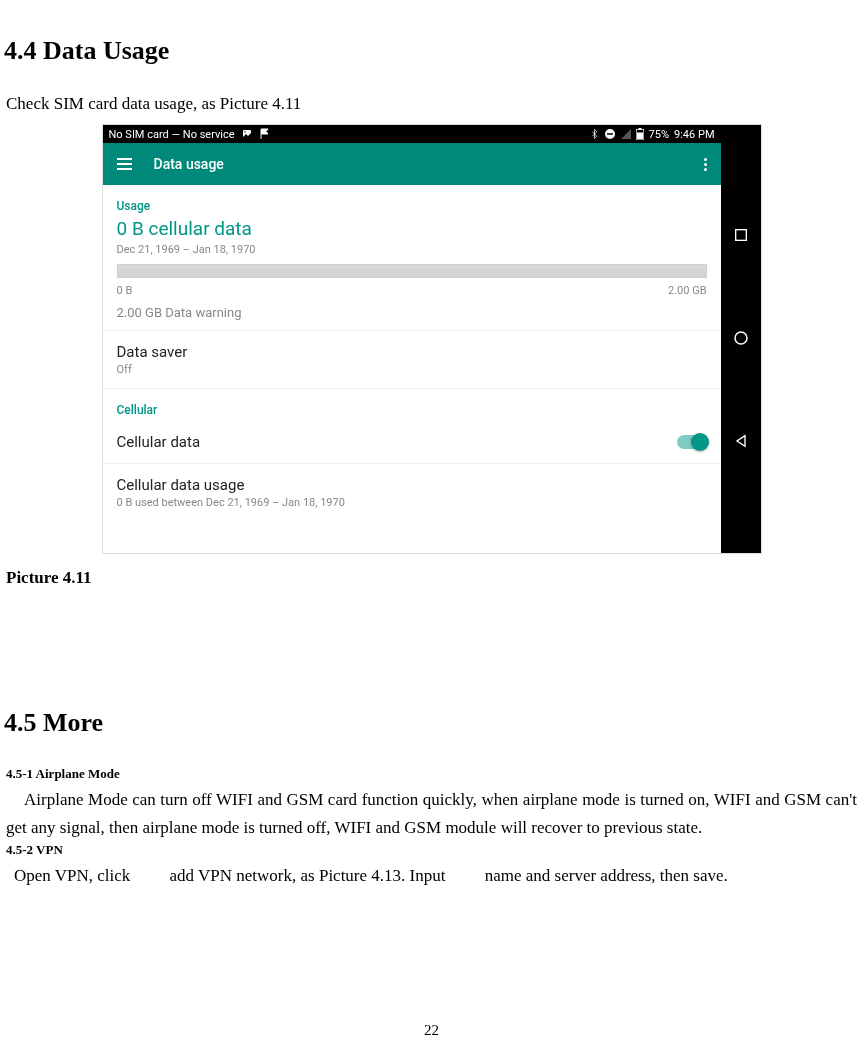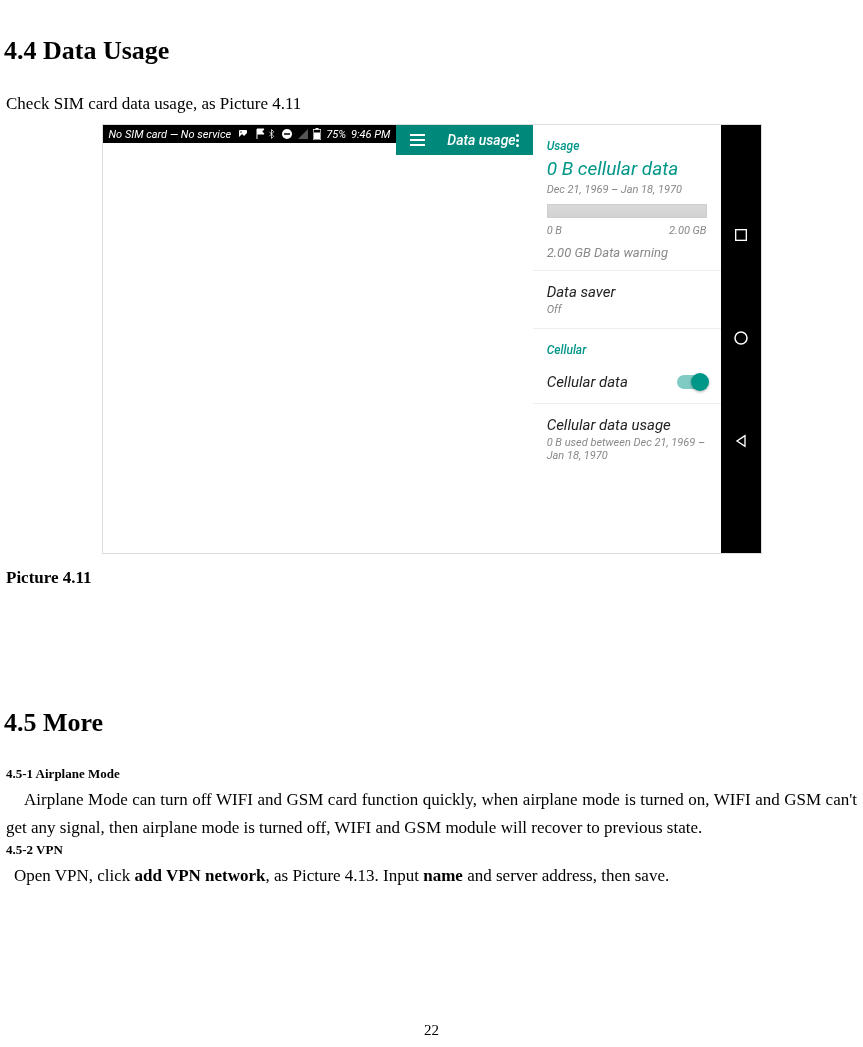--- a/index.html
+++ b/index.html
@@ -39,22 +39,21 @@
       display: flex;
       font-family: "Roboto", "Helvetica Neue", Arial, sans-serif;
       font-size: 12px;
       color: #333;
       border: 1px solid #ddd;
     }
     .screen-main {
       flex: 1;
       background: #fff;
       display: flex;
-      flex-direction: row;
-      font-style: italic;
+      flex-direction: column;
     }
     .status-bar {
       background: #000;
       color: #fff;
       height: 18px;
       display: flex;
       align-items: center;
       padding: 0 6px;
       font-size: 11px;
       justify-content: space-between;
@@ -69,21 +68,21 @@
       align-items: center;
       gap: 5px;
     }
     .status-icon {
       display: inline-flex;
       align-items: center;
     }
     .app-bar {
       background: #00897b;
       color: #fff;
-      height: 30px;
+      height: 42px;
       display: flex;
       align-items: center;
       padding: 0 14px;
       justify-content: space-between;
     }
     .app-bar-left {
       display: flex;
       align-items: center;
       gap: 22px;
     }
@@ -221,21 +220,22 @@
       line-height: 1.65;
       text-align: justify;
     }
     .body-text.indent {
       text-indent: 18px;
     }
     .body-text.small-indent {
       text-indent: 8px;
     }
     .bold {
-      font-weight: bold;
+      font-weight: normal;
+      margin-left: 35px;
     }
     .page-num {
       position: absolute;
       bottom: 8px;
       left: 0;
       right: 0;
       text-align: center;
       font-size: 15px;
     }
     .signal-empty {

